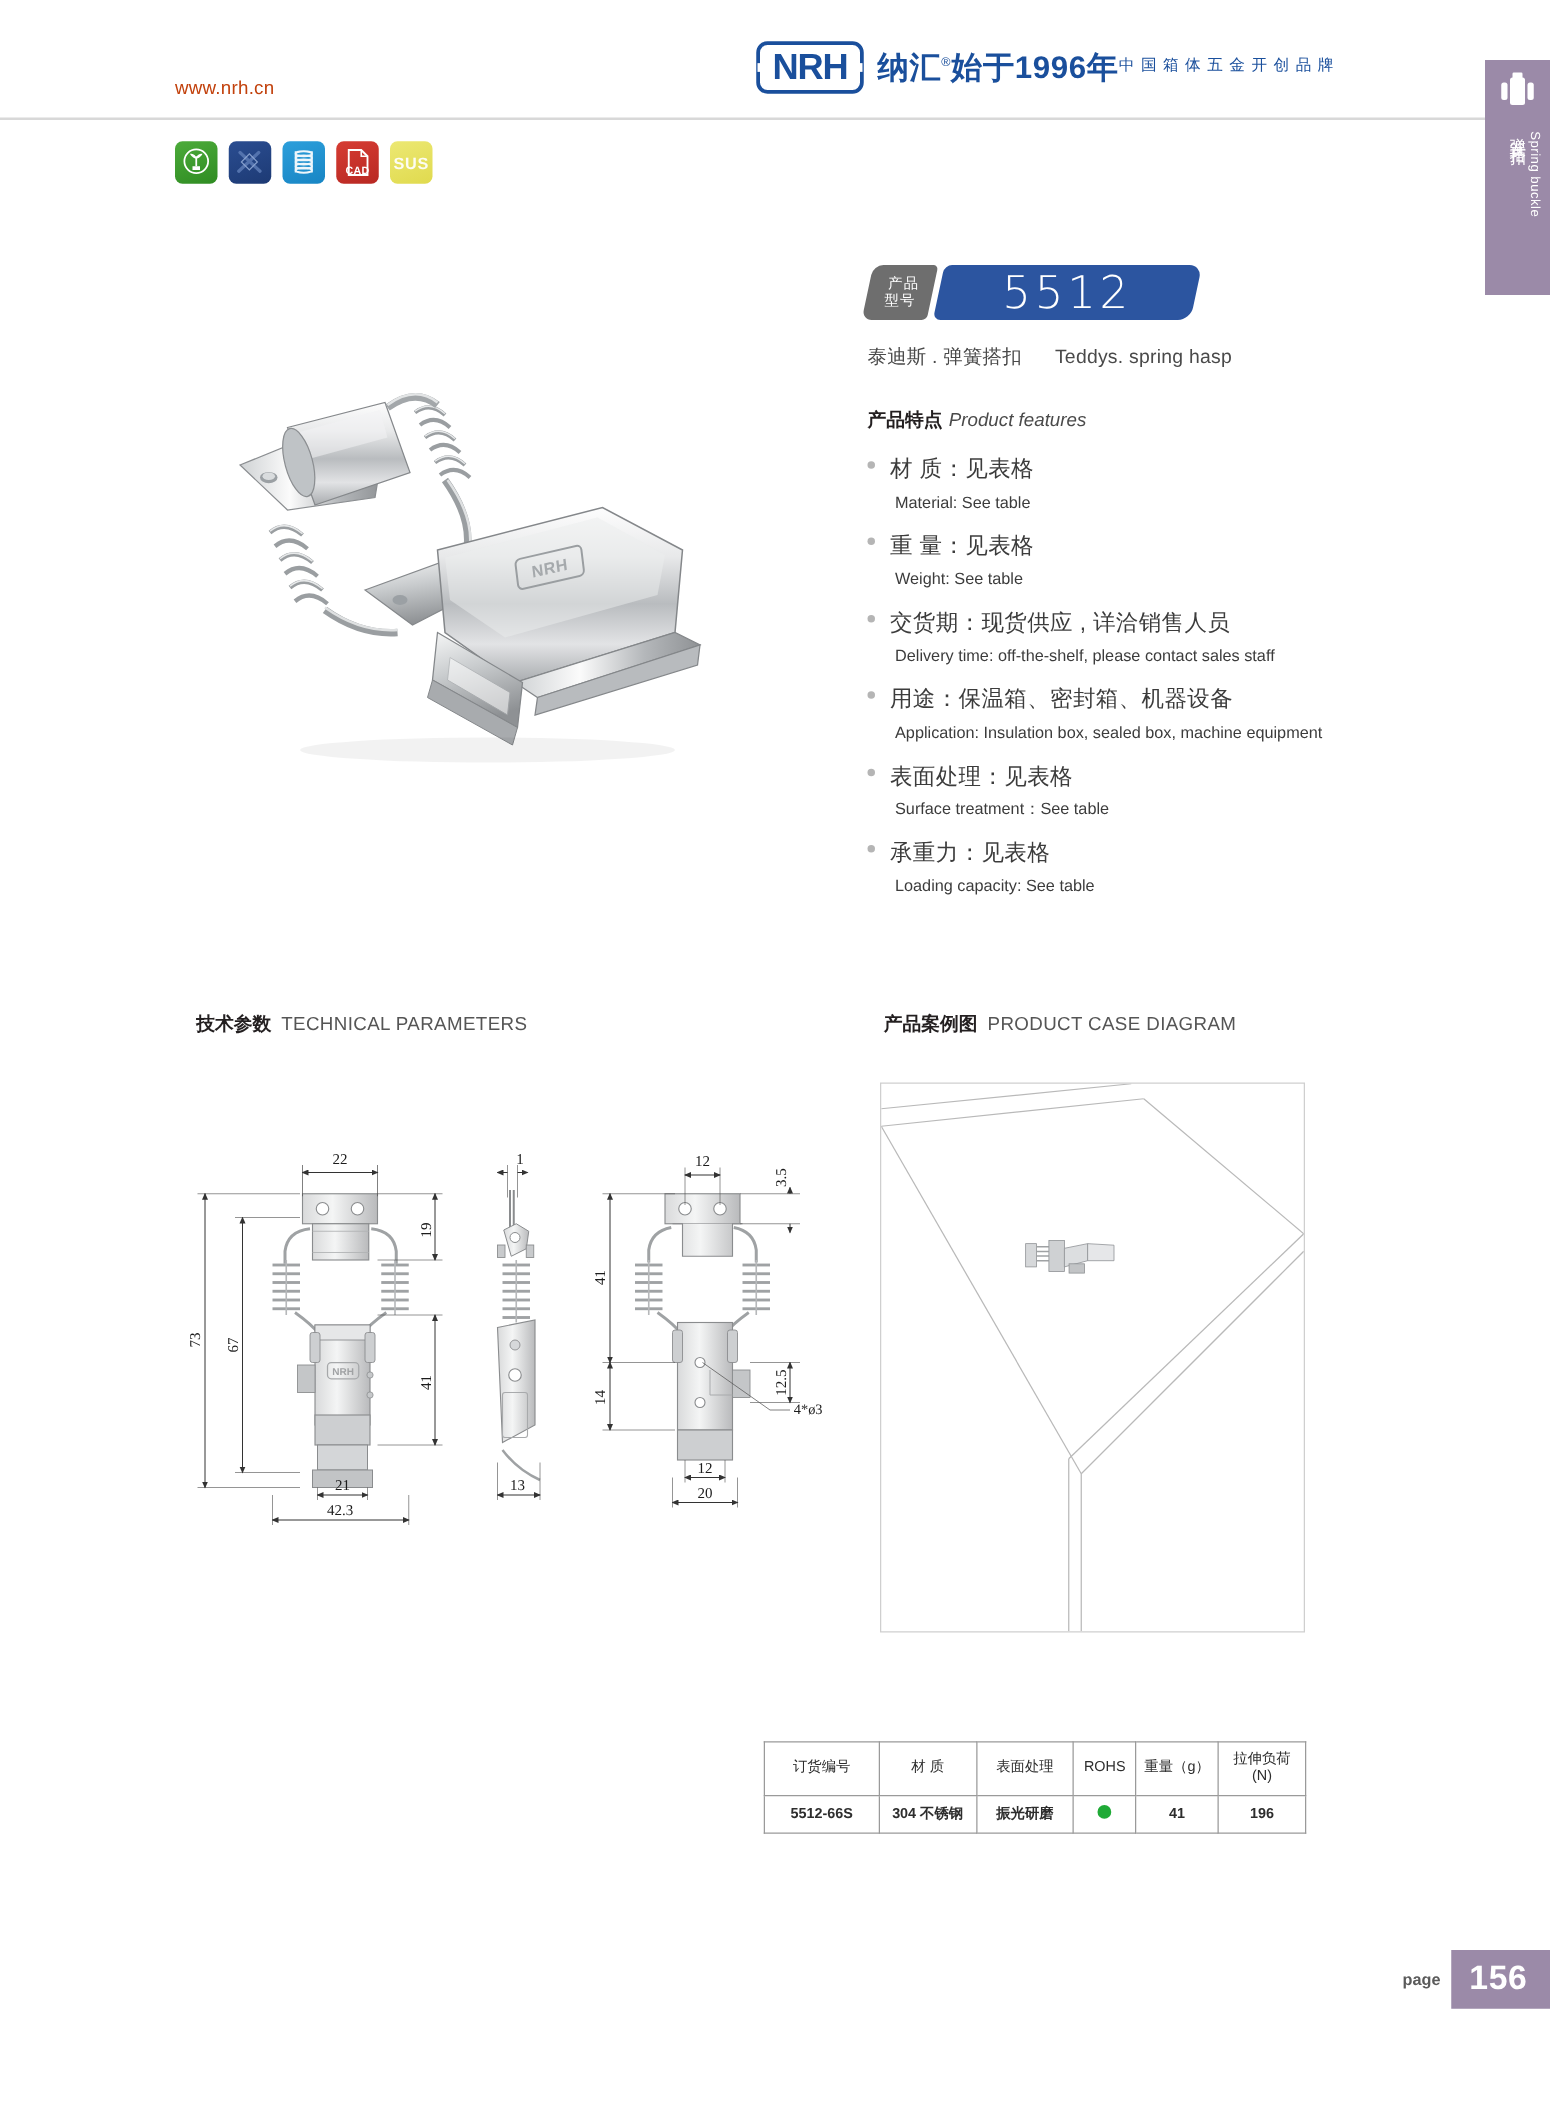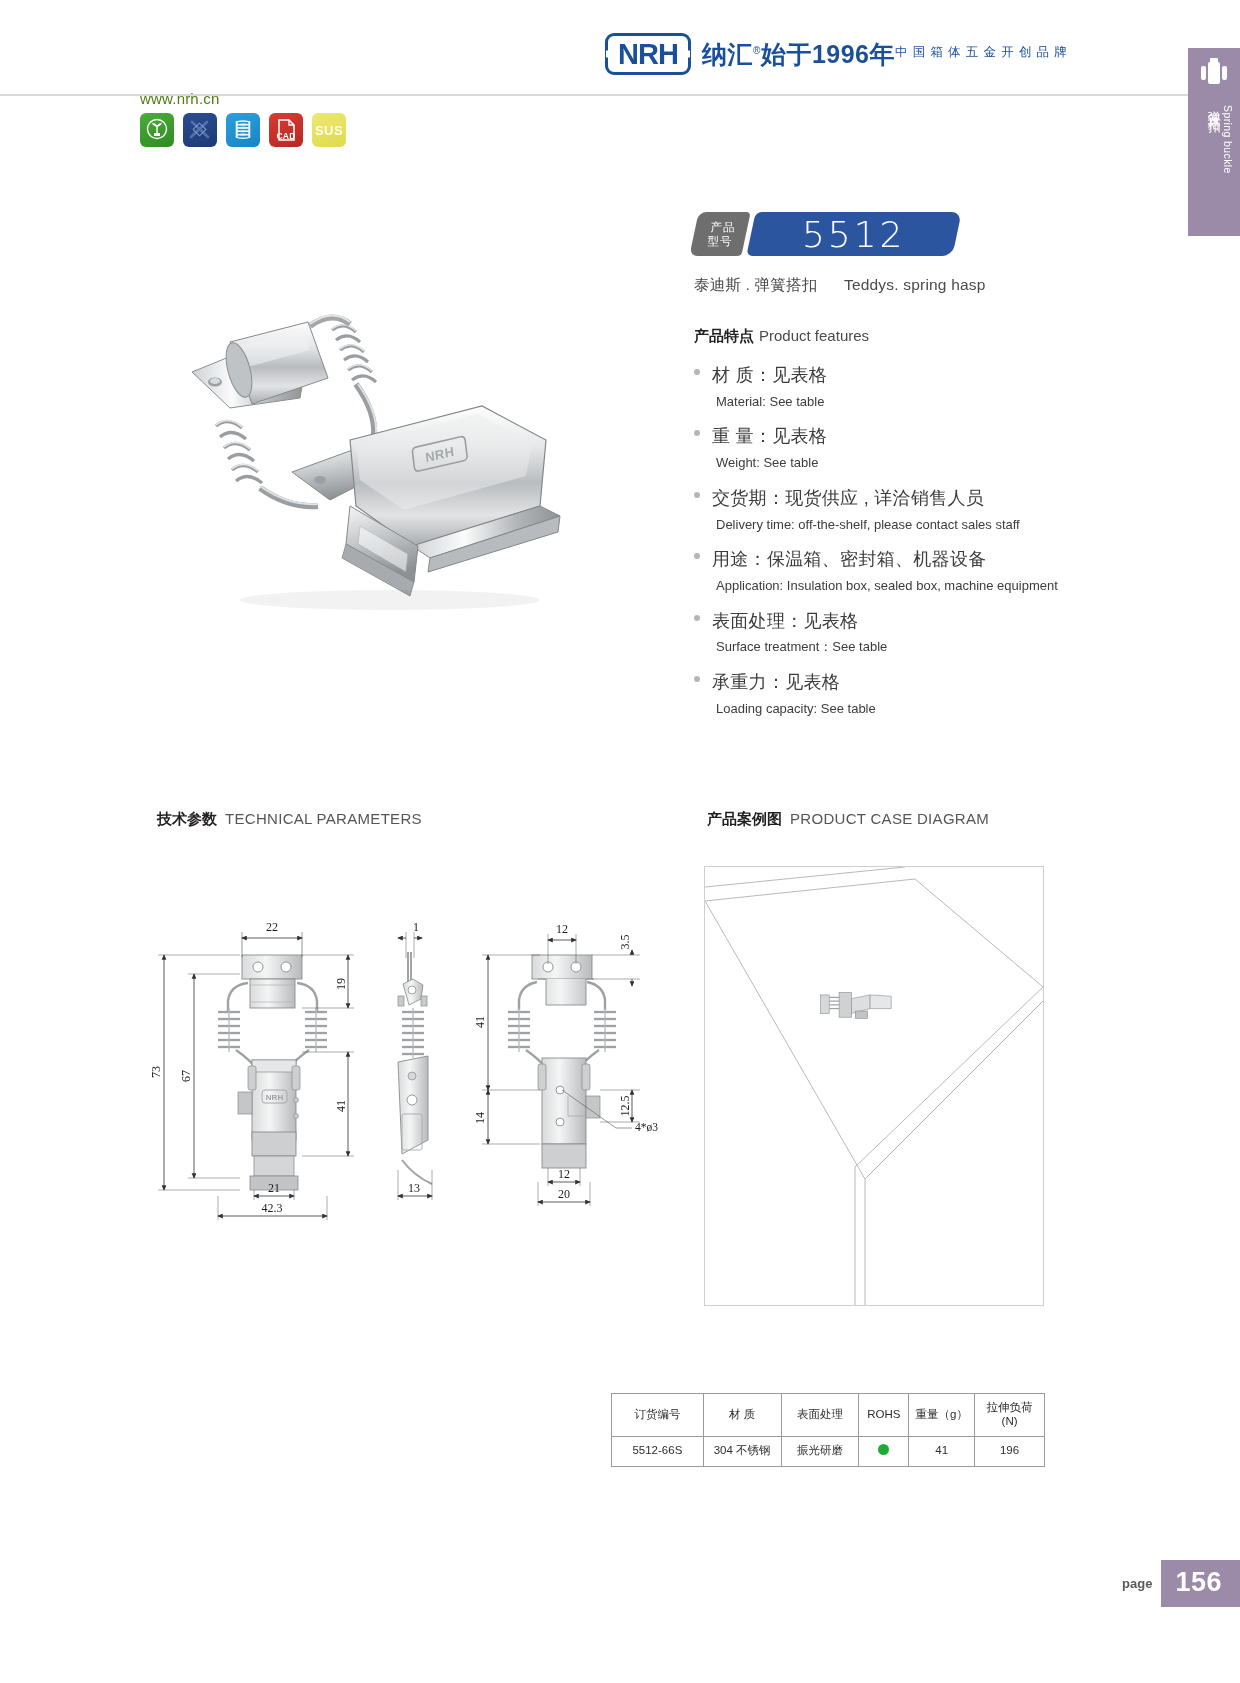--- a/index.html
+++ b/index.html
@@ -8,21 +8,21 @@
     background: #ffffff;
     font-family: "Liberation Sans", "DejaVu Sans", sans-serif;
     color: #231f20;
     overflow: hidden;
   }
   .page { position: relative; width: 1240px; height: 1683px; }
 
   
   .site-url {
     position: absolute; left: 140px; top: 62px;
-    font-size: 15px; color: #4d7c0f; letter-spacing: .2px; margin-top: 28px;
+    font-size: 15px; color: #c2410c; letter-spacing: .2px;
   }
   .logo-wrap {
     position: absolute; right: 168px; top: 33px;
     display: flex; align-items: center; gap: 11px;
   }
   .logo-mark {
     width: 86px; height: 42px;
     border: 3.5px solid #1a4f9c; border-radius: 9px;
     display: flex; align-items: center; justify-content: center;
     position: relative;
@@ -134,21 +134,21 @@
   }
   .model-sub {
     margin-top: 19px; font-size: 15.5px; color: #4a4a4a; letter-spacing: .2px;
   }
   .model-sub .en { margin-left: 22px; }
 
   
   .features { position: absolute; left: 694px; top: 327px; width: 370px; }
   .feat-title { font-size: 15px; color: #231f20; margin-bottom: 16px; }
   .feat-title b { font-weight: bold; }
-  .feat-title span { color: #4a4a4a; margin-left: 5px; }
+  .feat-title span { color: #4a4a4a; margin-left: 5px; font-style: italic; }
   .feat-item { margin-bottom: 12px; position: relative; padding-left: 18px; }
   .feat-item::before {
     content: ""; position: absolute; left: 0; top: 7px;
     width: 6px; height: 6px; border-radius: 50%; background: #b5b5b5;
   }
   .feat-cn { font-size: 18px; color: #3c3c3c; line-height: 1.55; letter-spacing: .3px; }
   .feat-en { font-size: 13px; color: #3c3c3c; line-height: 1.5; margin-top: 2px; margin-left: 4px; }
 
   
   .sec-title { position: absolute; font-size: 15px; color: #231f20; }
@@ -167,21 +167,21 @@
   
   .spec-table {
     position: absolute; left: 611px; top: 1393px; width: 434px;
     border-collapse: collapse; font-size: 11.5px;
   }
   .spec-table th, .spec-table td {
     border: 1px solid #9a9a9a; text-align: center; color: #2d2d2d;
     font-weight: normal; padding: 7px 2px; line-height: 1.2;
   }
   .spec-table thead th { background: #ffffff; height: 30px; }
-  .spec-table tbody td { height: 30px; }
+  .spec-table tbody td { height: 30px; font-weight: bold; }
   .rohs-dot {
     display: inline-block; width: 11px; height: 11px; border-radius: 50%;
     background: #1faa36;
   }
 
   
   .page-foot {
     position: absolute; right: 0; bottom: 76px;
     display: flex; align-items: center;
   }

